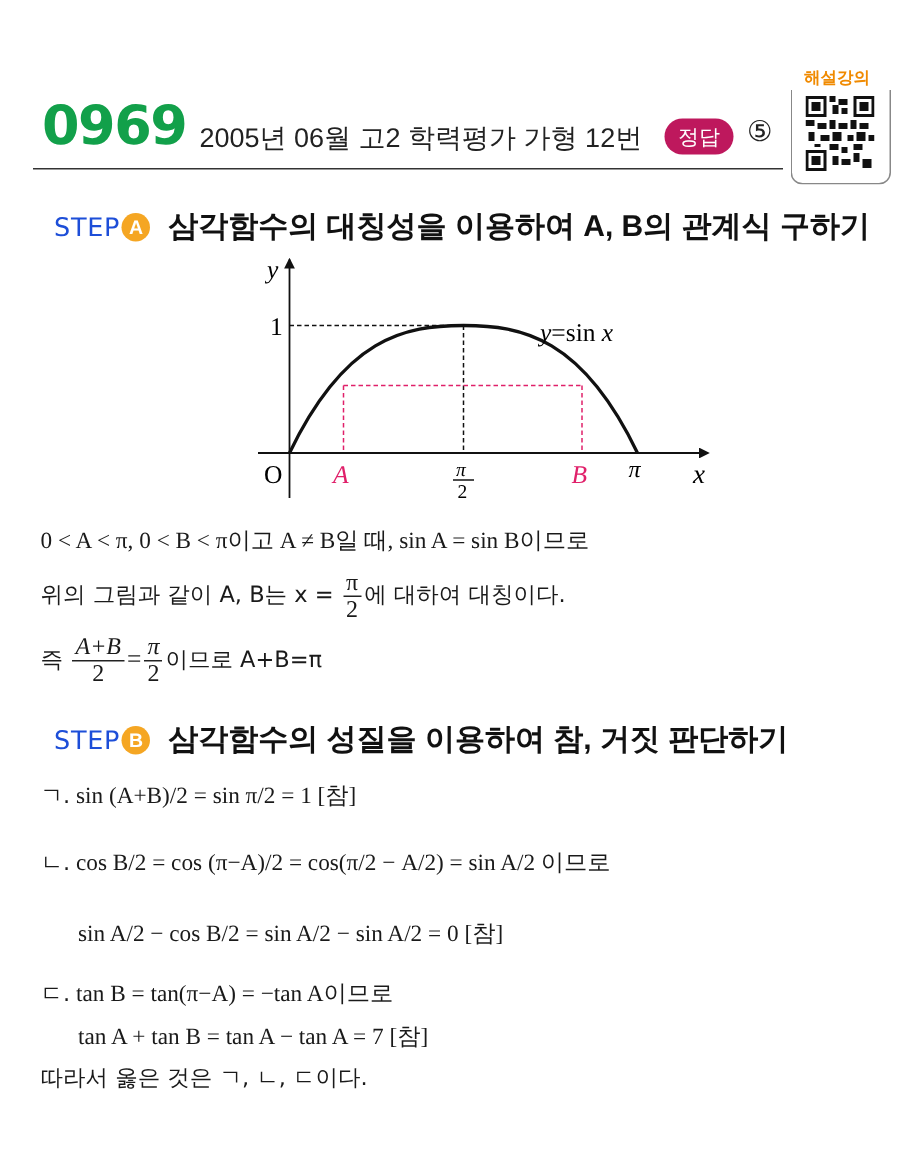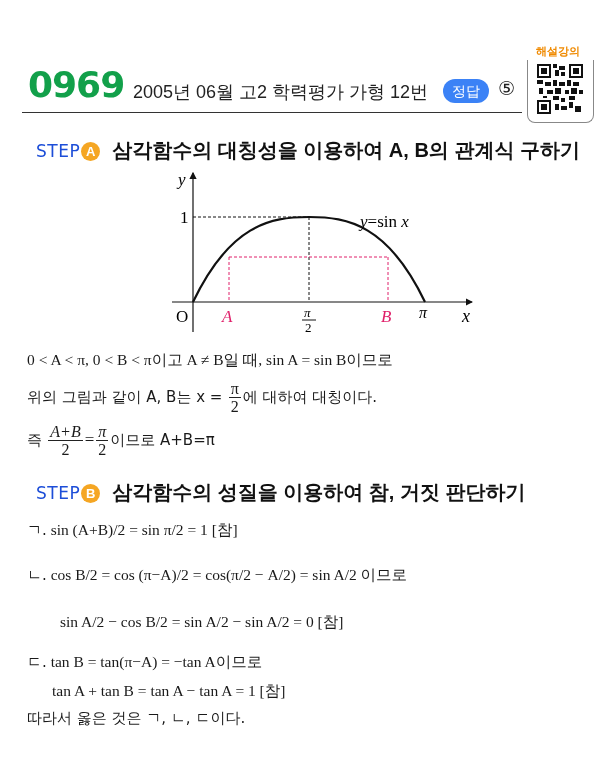--- a/index.html
+++ b/index.html
@@ -3,21 +3,21 @@
 <meta charset="utf-8">
 <style>
   html, body { margin:0; padding:0; background:#ffffff; }
   body { width:606px; height:781px; position:relative; overflow:hidden;
          font-family:"Liberation Sans","DejaVu Sans",sans-serif; color:#1a1a1a; }
   .abs { position:absolute; }
   .qnum { left:28px; top:64px; font-family:"DejaVu Sans",sans-serif; font-weight:bold;
           font-size:36px; color:#12a04a; letter-spacing:-1px; }
   .source { left:133px; top:80px; font-size:18px; color:#222; }
   .answer-badge { left:443px; top:79px; width:46px; height:24px; border-radius:12px;
-                  background:#3b82f6; color:#fff; font-size:14px; text-align:center; line-height:24px; }
+                  background:#be185d; color:#fff; font-size:14px; text-align:center; line-height:24px; }
   .answer-val { left:498px; top:77px; font-size:19px; color:#222; font-family:"DejaVu Sans",sans-serif; }
   .qr-label { left:536px; top:44px; color:#f08a00; font-weight:bold; font-size:11px; }
   .qr-box { left:527px; top:60px; width:65px; height:62px; border:1px solid #888;
             border-top:none; border-radius:0 0 8px 8px; }
   .qr { left:537px; top:64px; width:46px; height:50px; }
   .hr { left:22px; top:112px; width:500px; height:1px; background:#333; }
   .step { font-family:"DejaVu Sans",sans-serif; color:#1d4ed8; font-size:17px; letter-spacing:0.5px; }
   .step-circle { display:inline-block; width:19px; height:19px; border-radius:50%; background:#f5a623;
                  color:#fff; font-size:13px; font-weight:bold; text-align:center; line-height:19px;
                  vertical-align:1px; margin-left:1px; }
@@ -123,18 +123,18 @@
 <div class="abs" style="left:36px; top:479px;">
   <span class="step">STEP</span><span class="step-circle">B</span><span class="step-title">삼각함수의 성질을 이용하여 참, 거짓 판단하기</span>
 </div>
 
 <div class="abs line m" style="left:27px; top:520px;">
   <span class="kr">ㄱ.</span> <span>sin (A+B)/2 = sin π/2 = 1 [참]</span>
 </div>
 <div class="abs line m" style="left:27px; top:565px;">
   <span class="kr">ㄴ.</span> <span>cos B/2 = cos (π−A)/2 = cos(π/2 − A/2) = sin A/2 이므로</span>
 </div>
-<div class="abs line m" style="left:52px; top:612px;margin-left:8px;">sin A/2 − cos B/2 = sin A/2 − sin A/2 = 0 [참]</div>
+<div class="abs line m" style="left:52px; top:612px;">sin A/2 − cos B/2 = sin A/2 − sin A/2 = 0 [참]</div>
 <div class="abs line m" style="left:27px; top:652px;">
   <span class="kr">ㄷ.</span> <span>tan B = tan(π−A) = −tan A이므로</span>
 </div>
-<div class="abs line m" style="left:52px; top:681px;">tan A + tan B = tan A − tan A = 1 [참]</div>
+<div class="abs line m" style="left:52px; top:681px;">tan A + tan B = tan A − tan A = 7 [참]</div>
 <div class="abs line kr" style="left:27px; top:709px;">따라서 옳은 것은 ㄱ, ㄴ, ㄷ이다.</div>
 
 </body></html>

